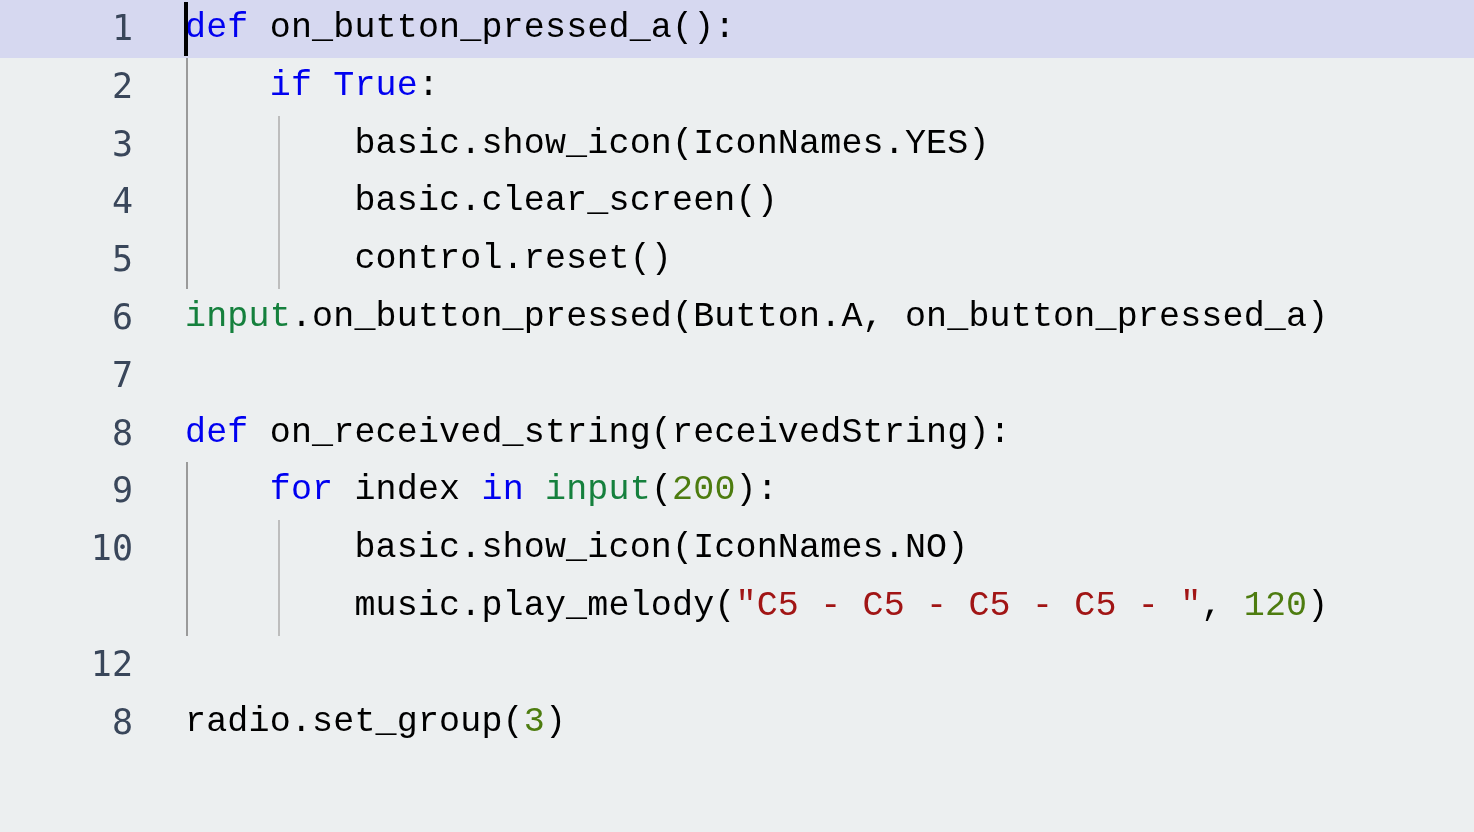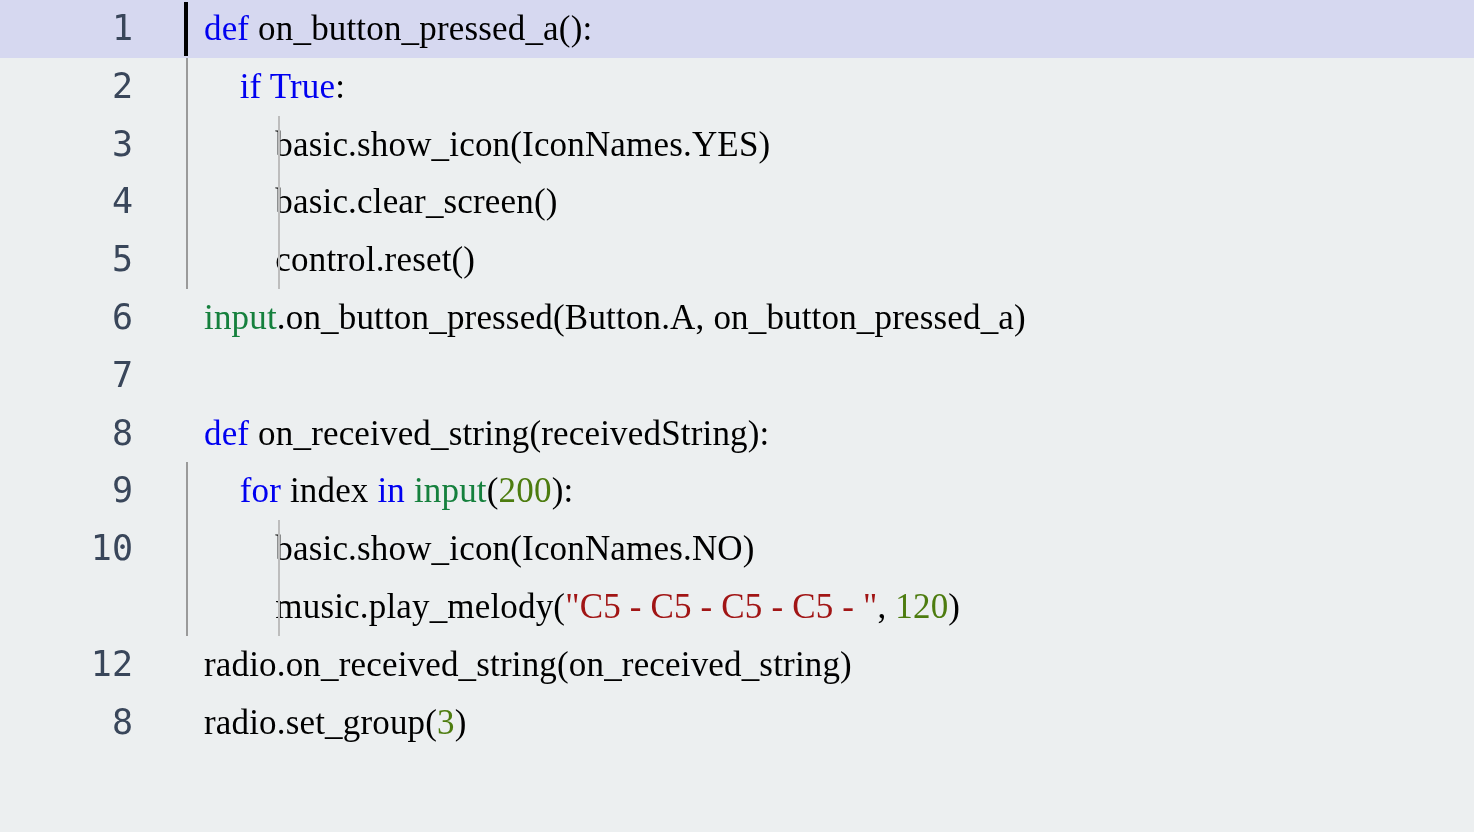--- a/index.html
+++ b/index.html
@@ -56,27 +56,27 @@
     width: 133px;
     text-align: right;
     color: #39465a;
     font-size: 35px;
     font-family: "DejaVu Sans Mono", "Liberation Mono", monospace;
     letter-spacing: 0px;
   }
 
   .code {
     position: absolute;
-    left: 204px;
+    left: 185px;
     top: 0;
     white-space: pre;
     font-size: 35px;
     letter-spacing: 0.17px;
     color: #000000;
-    font-family: Liberation Serif, serif;
+    font-family: Liberation Mono, monospace;
   }
 
   
   .kw   { color: #0000f0; }
   .bfn  { color: #15803d; }
   .str  { color: #a11515; }
   .num  { color: #4d7c0f; }
   .pln  { color: #000000; }
 
   
@@ -106,21 +106,21 @@
       <div class="row"><div class="gutter-bg"></div><div class="code-bg"></div><div class="lineno">2</div><div class="code"><span class="pln">    </span><span class="kw">if</span><span class="pln"> </span><span class="kw">True</span><span class="pln">:</span></div></div>
       <div class="row"><div class="gutter-bg"></div><div class="code-bg"></div><div class="lineno">3</div><div class="code"><span class="pln">        basic.show_icon(IconNames.YES)</span></div></div>
       <div class="row"><div class="gutter-bg"></div><div class="code-bg"></div><div class="lineno">4</div><div class="code"><span class="pln">        basic.clear_screen()</span></div></div>
       <div class="row"><div class="gutter-bg"></div><div class="code-bg"></div><div class="lineno">5</div><div class="code"><span class="pln">        control.reset()</span></div></div>
       <div class="row"><div class="gutter-bg"></div><div class="code-bg"></div><div class="lineno">6</div><div class="code"><span class="bfn">input</span><span class="pln">.on_button_pressed(Button.A, on_button_pressed_a)</span></div></div>
       <div class="row"><div class="gutter-bg"></div><div class="code-bg"></div><div class="lineno">7</div><div class="code"></div></div>
       <div class="row"><div class="gutter-bg"></div><div class="code-bg"></div><div class="lineno">8</div><div class="code"><span class="kw">def</span><span class="pln"> on_received_string(receivedString):</span></div></div>
       <div class="row"><div class="gutter-bg"></div><div class="code-bg"></div><div class="lineno">9</div><div class="code"><span class="pln">    </span><span class="kw">for</span><span class="pln"> index </span><span class="kw">in</span><span class="pln"> </span><span class="bfn">input</span><span class="pln">(</span><span class="num">200</span><span class="pln">):</span></div></div>
       <div class="row"><div class="gutter-bg"></div><div class="code-bg"></div><div class="lineno">10</div><div class="code"><span class="pln">        basic.show_icon(IconNames.NO)</span></div></div>
       <div class="row"><div class="gutter-bg"></div><div class="code-bg"></div><div class="code"><span class="pln">        music.play_melody(</span><span class="str">"C5 - C5 - C5 - C5 - "</span><span class="pln">, </span><span class="num">120</span><span class="pln">)</span></div></div>
-      <div class="row"><div class="gutter-bg"></div><div class="code-bg"></div><div class="lineno">12</div><div class="code"><span class="pln">radio.on_received_string(on_received_string)</span></div></div>
+      <div class="row"><div class="gutter-bg"></div><div class="code-bg"></div><div class="lineno">12</div></div>
       <div class="row"><div class="gutter-bg"></div><div class="code-bg"></div><div class="lineno">8</div><div class="code"><span class="pln">radio.set_group(</span><span class="num">3</span><span class="pln">)</span></div></div>
     </div>
   <div id="guides">
       <div class="guide g1" style="left: 186px; top: 57.8px; height: 231.2px;"></div>
       <div class="guide g2" style="left: 278px; top: 115.6px; height: 173.4px;"></div>
       <div class="guide g1" style="left: 186px; top: 462.4px; height: 173.4px;"></div>
       <div class="guide g2" style="left: 278px; top: 520.2px; height: 115.6px;"></div>
     </div>
   <div id="caret" style="top: 2px;"></div>
 </div>

